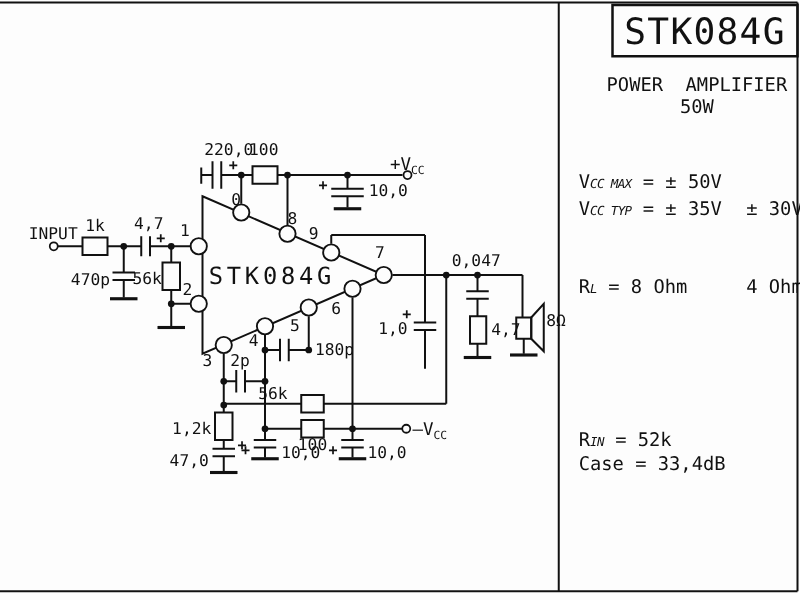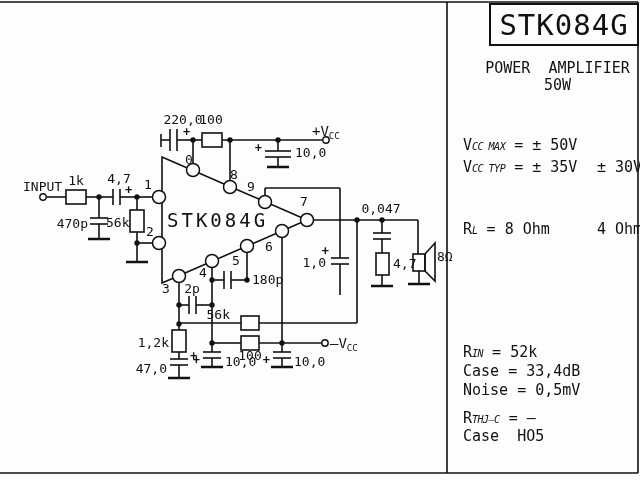--- a/index.html
+++ b/index.html
@@ -268,18 +268,15 @@
   </div>
   <div class="subtitle">POWER  AMPLIFIER</div>
   <div class="power-rating">50W</div>
 
   <div class="specs">
     <div class="spec-row" style="top:136px"><span>V</span><span class="sub">CC MAX</span><span> = ± 50V</span><span class="alt"></span></div>
     <div class="spec-row" style="top:158px"><span>V</span><span class="sub">CC TYP</span><span> = ± 35V</span><span class="alt">± 30V</span></div>
     <div class="spec-row" style="top:220px"><span>R</span><span class="sub">L</span><span> = 8 Ohm</span><span class="alt">4 Ohm</span></div>
     <div class="spec-row" style="top:343px"><span>R</span><span class="sub">IN</span><span> = 52k</span><span class="alt"></span></div>
     <div class="spec-row" style="top:362px"><span>Case</span><span class="sub"></span><span> = 33,4dB</span><span class="alt"></span></div>
-    <div class="spec-row" style="top:381px"><span>Noise</span><span class="sub"></span><span> = 0,5mV</span><span class="alt"></span></div>
-    <div class="spec-row" style="top:409px"><span>R</span><span class="sub">THJ–C</span><span> = –</span><span class="alt"></span></div>
-    <div class="spec-row" style="top:427px"><span>Case</span><span class="sub"></span><span>  HO5</span><span class="alt"></span></div>
   </div>
 
 </div>
 
 </body></html>

